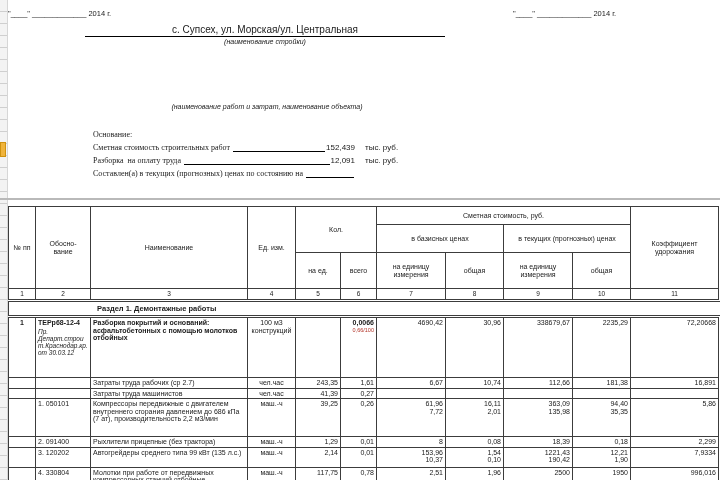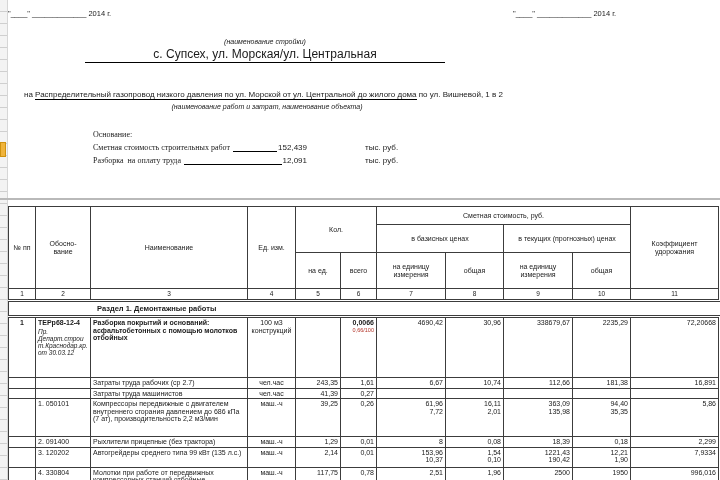--- a/index.html
+++ b/index.html
@@ -10,34 +10,34 @@
               border-right:1px solid #d6d6d6;
               background-image:repeating-linear-gradient(to bottom,#f3f3f3 0 11px,#cfcfcf 11px 12px);}
   .edge-marker{position:absolute;left:0;top:142px;width:4px;height:13px;background:#f0b43c;border:1px solid #cf9210;}
   .top-rule{position:absolute;left:0;top:198px;width:720px;height:2px;background:#b9b9b9;}
 
   .abs{position:absolute;}
   .ctr{text-align:center;}
   .small-i{font-size:7px;font-style:italic;}
 
   .date{font-size:7.5px;white-space:pre;}
-  .site-name{left:85px;top:24px;width:360px;font-size:12px;border-bottom:1px solid #000;padding-bottom:1px;margin-top:23px;}
+  .site-name{left:85px;top:24px;width:360px;font-size:10px;border-bottom:1px solid #000;padding-bottom:1px;}
   .site-cap{left:85px;top:38px;width:360px;}
   .doc-title{left:4px;top:55px;width:522px;font-size:9.5px;font-weight:bold;letter-spacing:.2px;}
   .doc-sub{left:4px;top:69px;width:522px;font-size:8px;}
   .obj-line{left:24px;top:90px;width:690px;font-size:8px;white-space:nowrap;}
   .obj-line .u{border-bottom:1px solid #000;padding-bottom:0px;}
   .obj-cap{left:6px;top:103px;width:522px;}
 
   .basis{left:93px;top:126px;width:318px;font-size:8px;}
   .basis-line{display:flex;align-items:flex-end;height:13px;}
   .basis-line .lbl{white-space:pre;font-family:Liberation Serif, serif;}
   .basis-line .fill{flex:1;border-bottom:1px solid #000;height:9px;margin:0 1px;}
   .basis-line .val{white-space:pre;text-align:right;}
-  .basis-line .unit{width:46px;padding-left:10px;white-space:pre;margin-left:48px;}
+  .basis-line .unit{width:46px;padding-left:10px;white-space:pre;}
 
   table{border-collapse:collapse;table-layout:fixed;}
   .tbl{position:absolute;left:8px;width:710px;}
   .tbl td{border:1px solid #3c3c3c;padding:1px 2px;overflow:hidden;}
   .hdr td{font-size:7px;text-align:center;vertical-align:middle;line-height:1.12;}
   .nums td{font-size:6.5px;text-align:center;padding:0;line-height:1;}
   .sec td{border:1px solid #3c3c3c;font-size:7.5px;font-weight:bold;padding:1px 0 1px 88px;}
   .data td{font-size:7px;vertical-align:top;line-height:1.08;}
   .pre{white-space:pre-line;}
   .l{text-align:left;} .c{text-align:center;} .r{text-align:right;}
@@ -57,38 +57,42 @@
   <div class="edge-marker"></div>
   <div class="top-rule"></div>
 
   <div class="abs date" style="left:8px;top:9px;">"____" _____________ 2014 г.</div>
   <div class="abs date" style="left:513px;top:9px;">"____" _____________ 2014 г.</div>
 
   <div class="abs ctr site-name">с. Супсех, ул. Морская/ул. Центральная</div>
   <div class="abs ctr small-i site-cap">(наименование стройки)</div>
 
 
-  <div class="abs obj-line"><span>на </span><span class="u">Распределительный газопровод низкого давления по ул. Морской от ул. Центральной до жилого дома</span><span> по ул. Вишневой, 1 в 2</span></div>
   <div class="abs ctr small-i obj-cap">(наименование работ и затрат, наименование объекта)</div>
 
   <div class="abs basis">
     <div class="basis-line">
         <span class="lbl">Основание:</span>
       </div>
     <div class="basis-line">
       <span class="lbl">Сметная стоимость строительных работ </span>
       <span class="fill"></span>
       <span class="val">152,439</span>
       <span class="unit">тыс. руб.</span>
     </div>
     <div class="basis-line">
       <span class="lbl">Разборка  на оплату труда </span>
       <span class="fill"></span>
       <span class="val">12,091</span>
       <span class="unit">тыс. руб.</span>
+    </div>
+    <div class="basis-line">
+      <span class="lbl">Составлен(а) в текущих (прогнозных) ценах по состоянию на </span>
+      <span class="fill"></span>
+      <span class="unit"></span>
     </div>
   </div>
 
   <table class="tbl hdr" style="top:206px;">
     <colgroup>
       <col style="width:27px">
         <col style="width:55px">
         <col style="width:157px">
         <col style="width:48px">
       <col style="width:45px">

